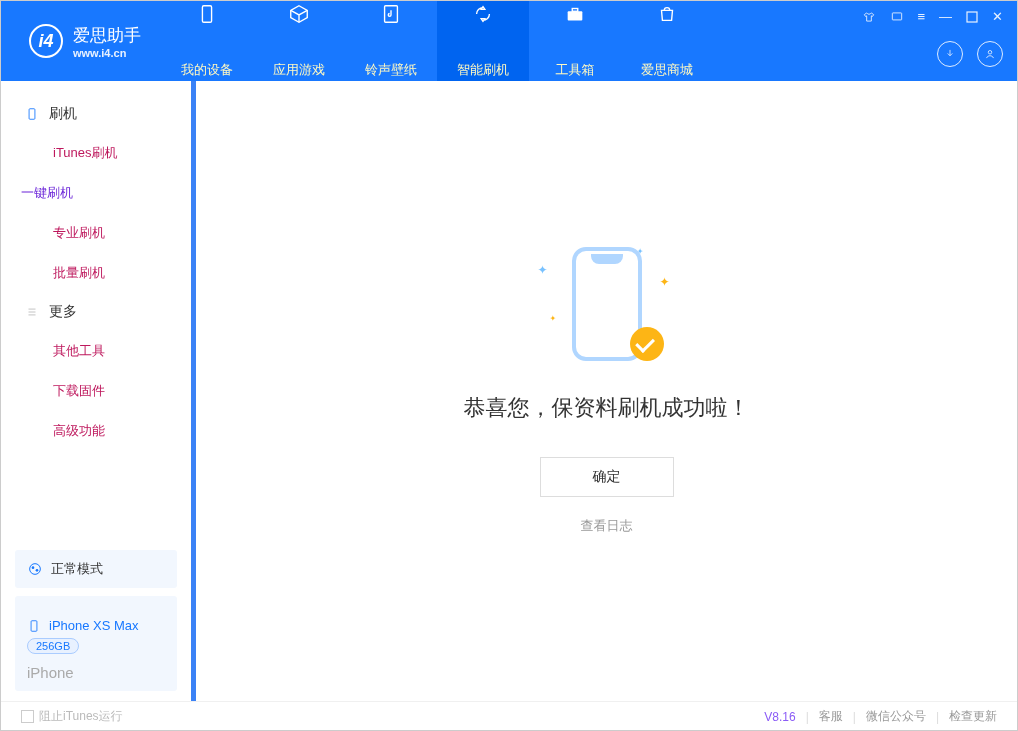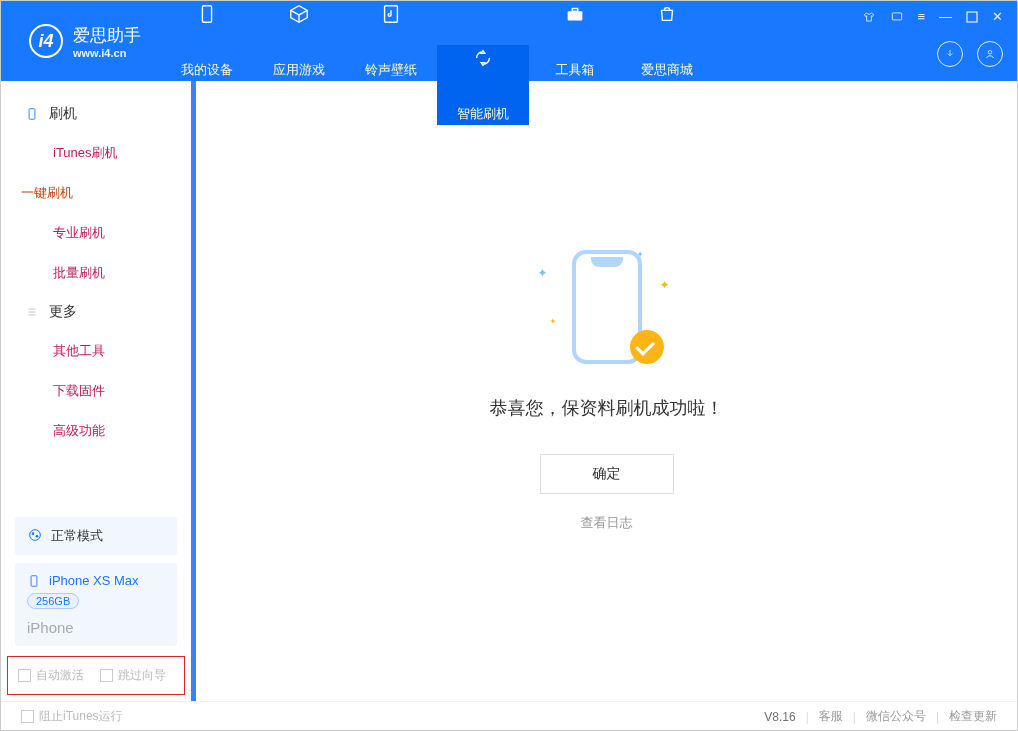--- a/index.html
+++ b/index.html
@@ -8,76 +8,76 @@
 
 .header { background: #1878ff; height: 80px; display: flex; align-items: center; position: relative; }
 .logo { display: flex; align-items: center; padding: 0 20px 0 28px; }
 .logo-icon { width: 34px; height: 34px; border: 2.5px solid #fff; border-radius: 50%; display: flex; align-items: center; justify-content: center; color: #fff; font-size: 18px; font-weight: bold; font-style: italic; margin-right: 10px; }
 .logo-text { color: #fff; }
 .logo-text .main { font-size: 17px; font-weight: 500; }
 .logo-text .sub { font-size: 11px; opacity: 0.9; font-weight: bold; }
 
 .navs { display: flex; height: 100%; }
 .nav-item { width: 92px; display: flex; flex-direction: column; align-items: center; justify-content: center; color: #fef9c3; font-size: 13px; cursor: pointer; height: 100%; gap: 28px; }
-.nav-item.active { background: #0064f0; margin-top: 44px; }
+.nav-item.active { background: #0064f0; }
 .nav-icon { width: 22px; height: 22px; margin-bottom: 8px; display: flex; align-items: center; justify-content: center; }
 .nav-icon svg { width: 22px; height: 22px; fill: #fff; }
 
 .header-right { position: absolute; right: 14px; top: 0; height: 100%; display: flex; flex-direction: column; justify-content: space-between; padding: 8px 0 14px; }
 .win-controls { display: flex; gap: 14px; justify-content: flex-end; }
 .win-controls span { color: #fff; opacity: 0.9; cursor: pointer; font-size: 13px; display: inline-flex; align-items: center; }
 .acct { display: flex; gap: 14px; justify-content: flex-end; }
 .acct span { width: 26px; height: 26px; border: 1.5px solid #fff; border-radius: 50%; display: inline-flex; align-items: center; justify-content: center; cursor: pointer; opacity: 0.85; }
 .acct svg { width: 14px; height: 14px; stroke: #fff; fill: none; stroke-width: 1.5; }
 
 
 .body { display: flex; height: 620px; }
 .sidebar { width: 195px; border-right: 5px solid #3b82f6; display: flex; flex-direction: column; }
 .menu { flex: 1; padding: 14px 0; }
 .menu-group { font-size: 14px; color: #333; padding: 10px 24px; display: flex; align-items: center; gap: 10px; }
 .menu-group svg { width: 14px; height: 14px; }
 .menu-item { font-size: 13px; color: #be185d; padding: 11px 0 11px 52px; cursor: pointer; }
-.menu-item.active { color: #c2410c; padding-left: 20px; }
-
-.mode-box { margin: 0 14px 8px; background: #f2f7fe; border-radius: 3px; padding: 10px 12px; font-size: 13px; color: #333; display: flex; gap: 8px; }
+.menu-item.active { color: #6d28d9; padding-left: 20px; }
+
+.mode-box { margin: 0 14px 8px; background: #f2f7fe; border-radius: 3px; padding: 10px 12px; font-size: 13px; color: #333; display: flex; align-items: center; gap: 8px; }
 .mode-box svg { width: 16px; height: 16px; }
 
 .device-box { margin: 0 14px 10px; background: #f2f7fe; border-radius: 3px; padding: 10px 12px; font-size: 13px; }
-.device-name { color: #1878ff; font-weight: 500; display: flex; align-items: center; gap: 8px; }
+.device-name { color: #1878ff; font-weight: 500; display: flex; align-items: center; gap: 8px; margin-top: 12px; }
 .device-cap { display: inline-block; border: 1px solid #aaccff; color: #1878ff; font-size: 11px; padding: 1px 8px; border-radius: 9px; margin-top: 5px; background: #e8f1ff; }
 .device-type { color: #aaa; font-size: 15px; margin-top: 10px; }
 
 .opts-highlight { border: 1.5px solid #d92626; margin: 0 6px 6px; padding: 10px 10px; display: flex; gap: 16px; }
 .chk { display: flex; align-items: center; gap: 5px; font-size: 12px; color: #bbb; cursor: pointer; }
 .chkbox { width: 13px; height: 13px; border: 1px solid #ccc; background: #fff; }
 
 
 .main { flex: 1; display: flex; flex-direction: column; align-items: center; justify-content: center; position: relative; }
 .illus { position: relative; width: 150px; height: 120px; margin-bottom: 26px; }
 .phone { width: 70px; height: 114px; border: 4px solid #b0d6ff; border-radius: 14px; margin: 0 auto; position: relative; background: #fff; }
 .phone::before { content: ''; position: absolute; top: 3px; left: 50%; transform: translateX(-50%); width: 32px; height: 10px; background: #b0d6ff; border-radius: 0 0 8px 8px; }
 .check-badge { position: absolute; right: 18px; bottom: 6px; width: 34px; height: 34px; background: #fdb515; border-radius: 50%; display: flex; align-items: center; justify-content: center; }
 .check-badge::after { content: ''; width: 14px; height: 8px; border-left: 3px solid #fff; border-bottom: 3px solid #fff; transform: rotate(-45deg) translateY(-2px); }
 .spark { position: absolute; font-size: 12px; }
 .spark.s1 { left: 6px; top: 16px; color: #79c2ff; }
 .spark.s2 { right: 12px; top: 28px; color: #fdb515; }
 .spark.s3 { left: 18px; bottom: 44px; color: #fdb515; font-size: 8px; }
 .spark.s4 { right: 38px; top: 0px; color: #79c2ff; font-size: 8px; }
 
-.success-msg { font-size: 18px; color: #333; margin-bottom: 34px; font-weight: 500; }
+.success-msg { font-size: 22px; color: #333; margin-bottom: 34px; font-weight: 500; }
 .ok-btn { border: 1px solid #ddd; background: #fff; padding: 10px 52px; font-size: 14px; color: #333; cursor: pointer; margin-bottom: 20px; }
 .log-link { font-size: 13px; color: #999; cursor: pointer; }
 
 
 .footer { height: 30px; display: flex; align-items: center; justify-content: space-between; padding: 14px 20px; font-size: 12px; color: #999; border-top: 1px solid #f0f0f0; }
 .footer .left { display: flex; align-items: center; gap: 6px; }
 .footer .right { display: flex; align-items: center; gap: 10px; }
 .footer .right span { cursor: pointer; }
 .footer .divider { color: #ddd; }
-.ver { color: #737373; }
+.ver { color: #8b5cf6; }
 </style>
 </head>
 <body>
 
 <div class="header">
   <div class="logo">
     <div class="logo-icon">i4</div>
     <div class="logo-text">
       <div class="main">爱思助手</div>
       <div class="sub">www.i4.cn</div>
@@ -212,30 +212,20 @@
       <div class="device-name">
         <svg width="14" height="14" viewBox="0 0 24 24">
             <rect x="7" y="3" width="10" height="18" rx="1.5" fill="none" stroke="#1878ff" stroke-width="1.5"></rect>
           </svg>
         <span>iPhone XS Max</span>
       </div>
       <span class="device-cap">256GB</span>
       <div class="device-type">iPhone</div>
     </div>
 
-    <div class="opts-highlight">
-      <label class="chk">
-        <span class="chkbox"></span>
-        <span>自动激活</span>
-      </label>
-      <label class="chk">
-        <span class="chkbox"></span>
-        <span>跳过向导</span>
-      </label>
-    </div>
   </div>
 
   <div class="main">
     <div class="illus">
       <span class="spark s1">✦</span>
         <span class="spark s2">✦</span>
         <span class="spark s3">✦</span>
         <span class="spark s4">✦</span>
       <div class="phone"></div>
       <div class="check-badge"></div>

